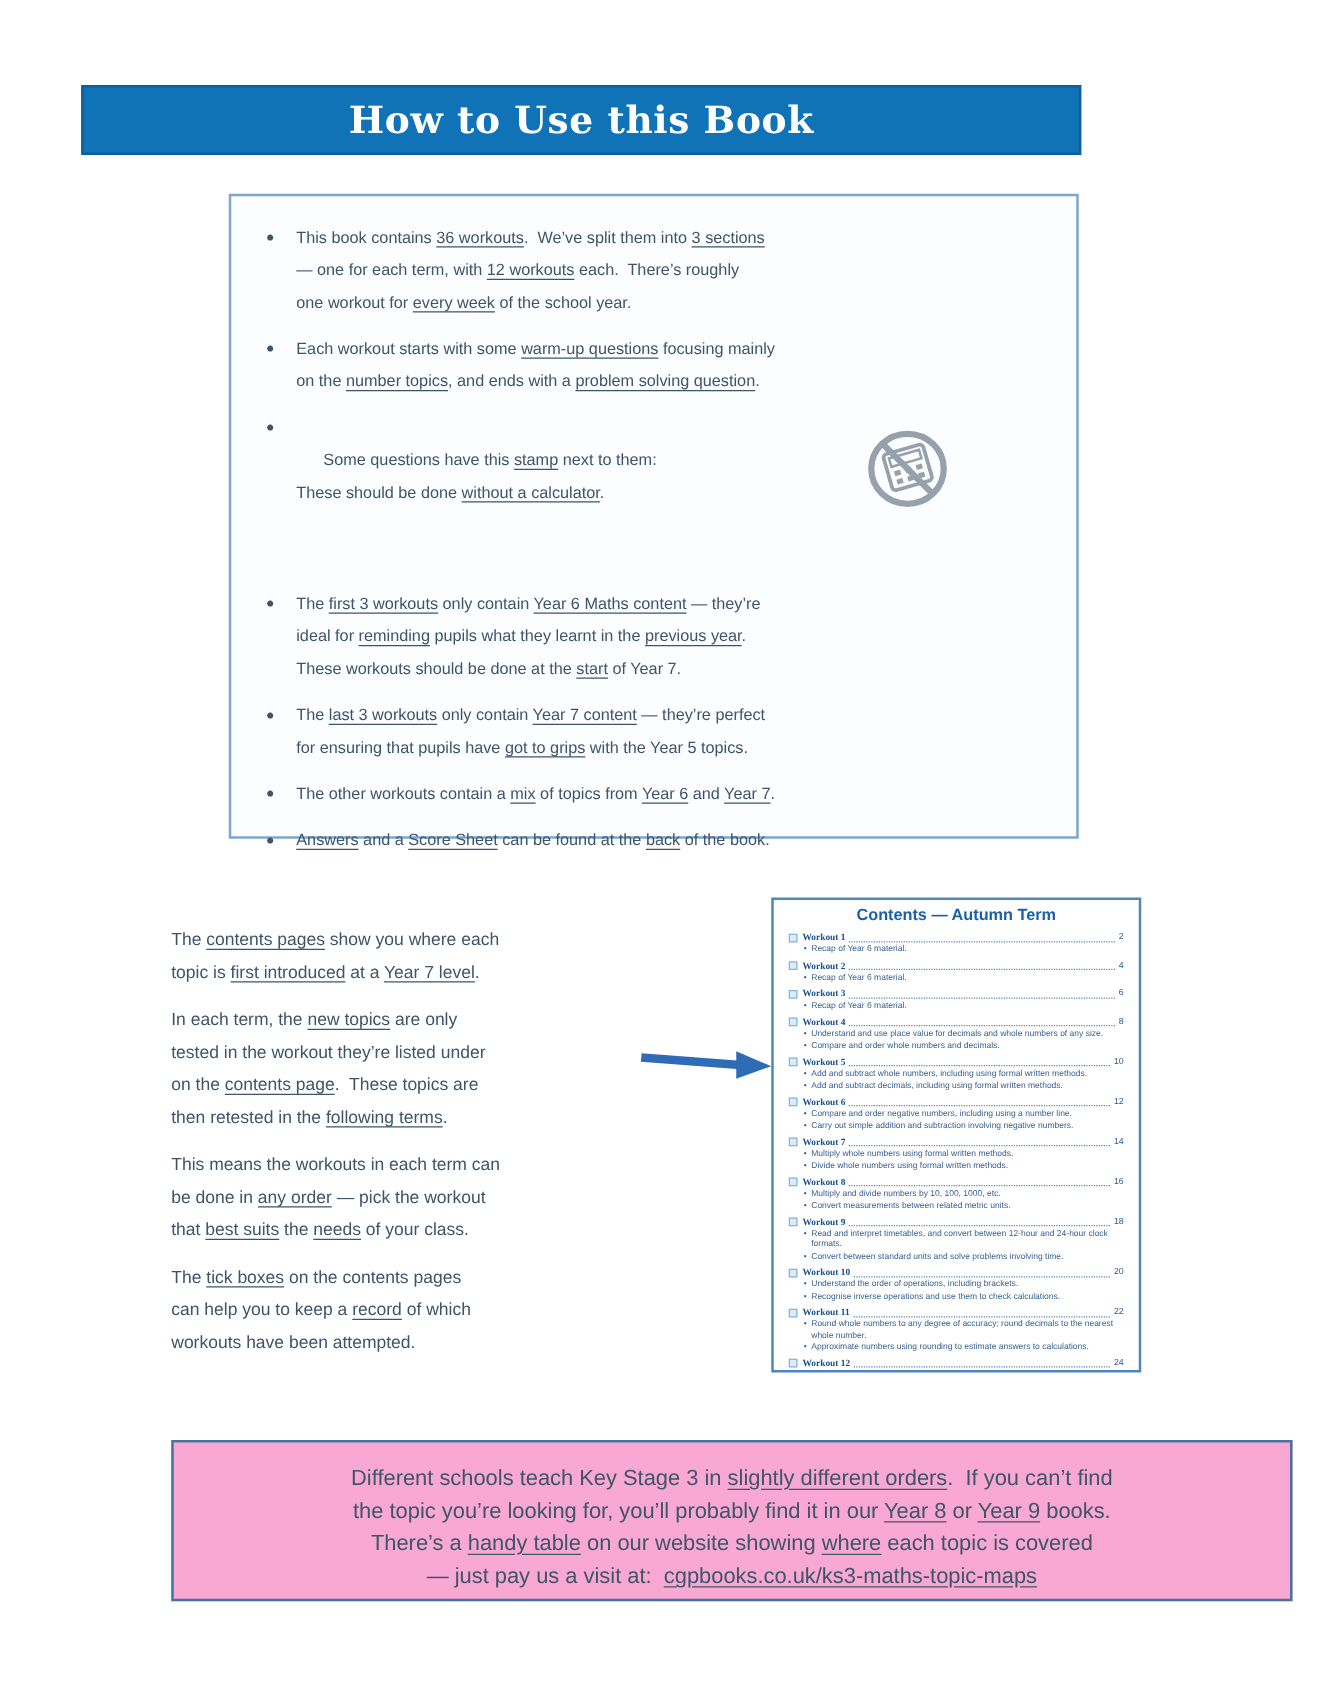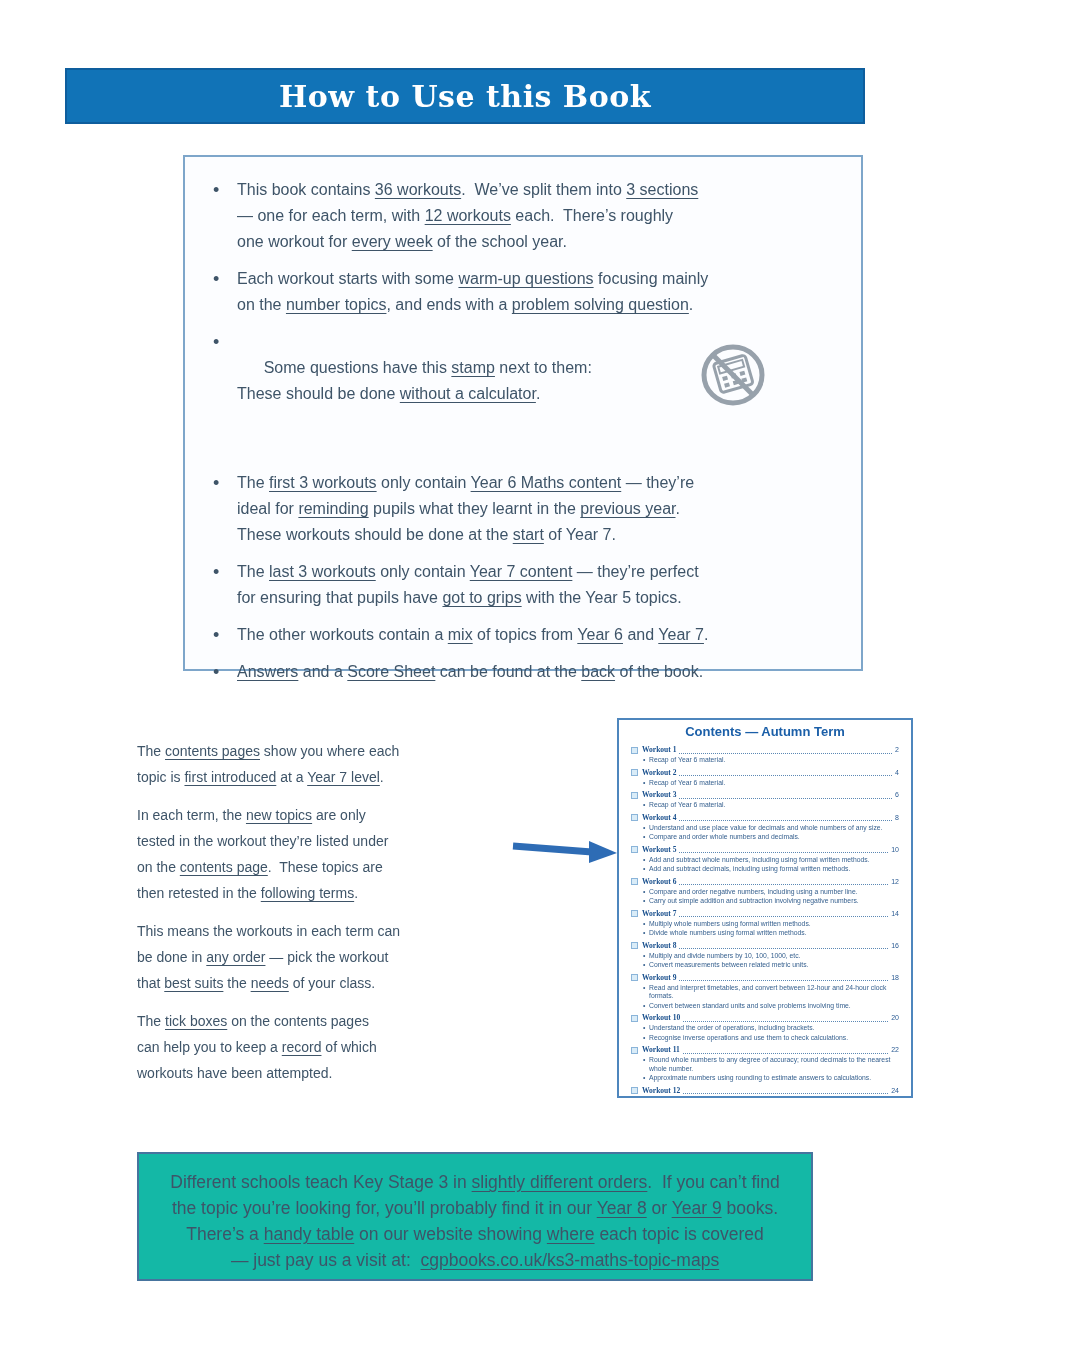--- a/index.html
+++ b/index.html
@@ -21,21 +21,21 @@
     font-family:"DejaVu Serif", serif; font-weight:bold; color:#ffffff;
     font-size:30px; letter-spacing:0.5px;
   }
 
   
   .intro-box {
     position:absolute; left:183px; top:155px; width:680px; height:516px;
     background:#fcfdff; border:2px solid #7ea6ca; padding:20px 22px 0 24px;
   }
   .bullet {
-    position:relative; padding-left:28px; font-size:16px; line-height:26px;
+    position:relative; padding-left:28px; font-size:13px; line-height:26px;
     white-space:pre-wrap; margin-bottom:11px;
   }
   .bullet::before { content:"•"; position:absolute; left:4px; top:0; font-size:18px; }
   .stamp { position:absolute; left:450px; top:-14px; }
 
   
   .middle-text {
     position:absolute; left:137px; top:738px; width:430px;
     font-size:14px; line-height:26px;
   }
@@ -66,22 +66,22 @@
   .c-dots { flex:1; border-bottom:1px dotted #5b88b4; margin:0 3px; height:7px; }
   .c-page { flex:none; font-size:7px; color:#2c5c94; }
   .c-topic {
     font-size:6.8px; line-height:8.5px; color:#37618f;
     padding-left:18px; position:relative; margin-top:1px;
   }
   .c-topic::before { content:"•"; position:absolute; left:12px; }
 
   
   .footer-box {
-    position:absolute; left:137px; top:1152px; width:676px; height:129px;
-    background:#14b8a6; border:2px solid #46749e;
+    position:absolute; left:137px; top:1152px; width:897px; height:129px;
+    background:#f9a8d4; border:2px solid #46749e;
     text-align:center; padding:15px 8px 0 8px;
     font-size:17.5px; line-height:26px; white-space:pre-wrap;
   }
 </style>
 </head>
 <body>
 
 <div class="page">
 
   <div class="header-banner">

